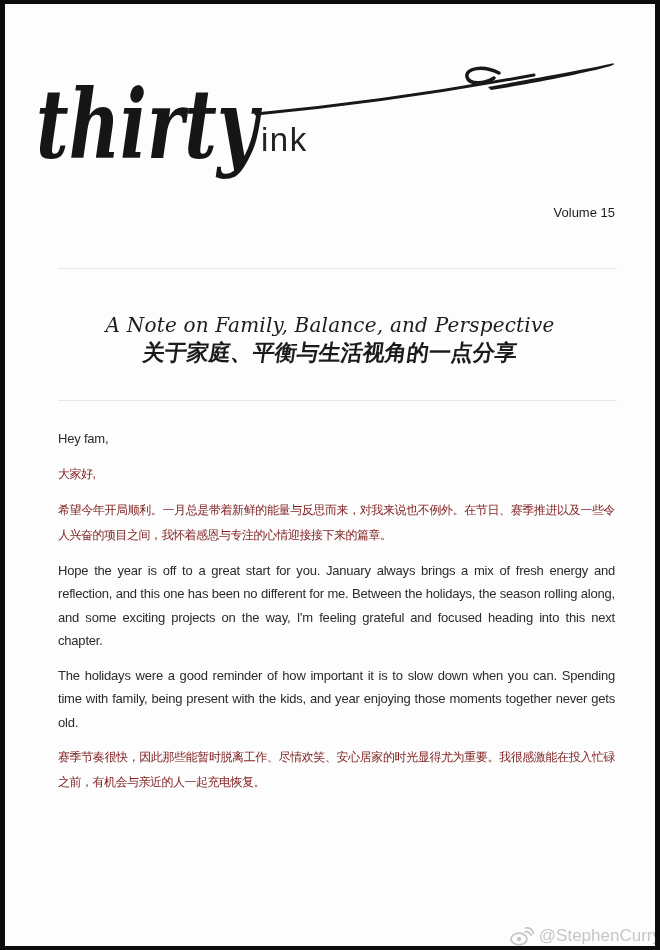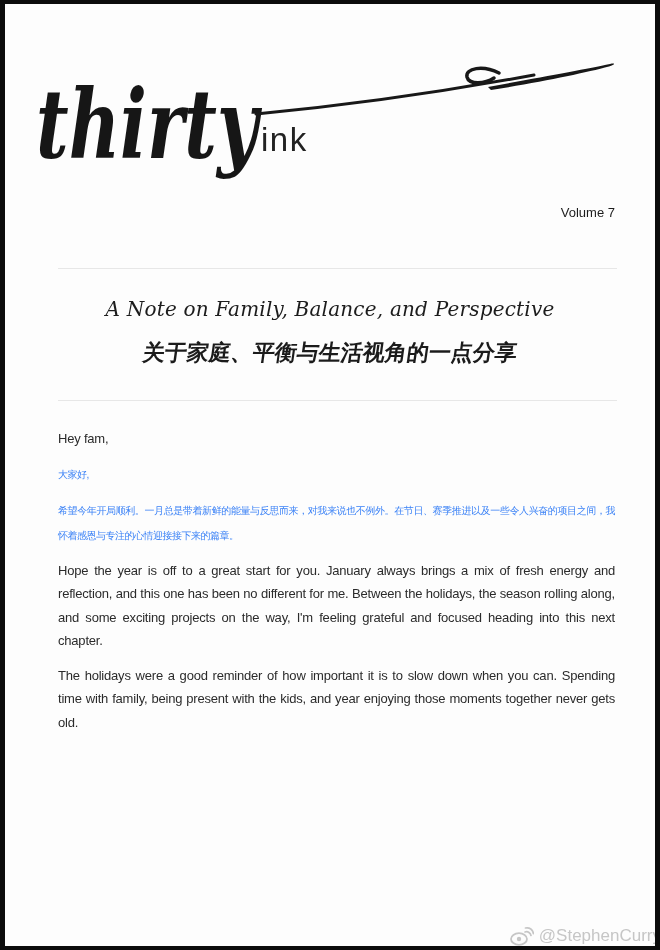--- a/index.html
+++ b/index.html
@@ -19,66 +19,67 @@
   .swash-curl{fill:none;stroke:#181818;stroke-width:3.5;stroke-linecap:round;}
 
   .volume{position:absolute;top:201px;right:40px;font-size:13px;color:#1d1d1d;}
 
   
   .rule{position:absolute;left:53px;right:38px;height:1px;background:#e7e7e7;border:0;margin:0;}
   .rule-top{top:264px;}
   .rule-bottom{top:396px;}
 
   
-  .title-en{position:absolute;top:293px;left:0;right:0;margin:0;text-align:center;
+  .title-en{position:absolute;top:293px;left:0;right:0;margin:16px;text-align:center;
             font-family:"DejaVu Serif",serif;font-style:italic;font-weight:500;
             font-size:20px;color:#1c1c1c;letter-spacing:.2px;}
   .title-zh{position:absolute;top:334px;left:0;right:0;margin:0;text-align:center;
             font-size:22px;font-weight:700;color:#1b1b1b;transform:skewX(-8deg);}
 
   
   .letter{position:absolute;top:423px;left:53px;width:557px;text-align:justify;}
   .letter p{margin:0 0 11px 0;}
   .letter p.en{font-size:13px;line-height:23.5px;letter-spacing:-.2px;color:#2b2b2b;}
-  .letter p.zh{font-size:10px;line-height:25px;letter-spacing:-.5px;color:#3b82f6;}
+  .letter p.zh{font-size:12px;line-height:25px;letter-spacing:-.5px;color:#7f1d1d;}
 
   
   .watermark{position:absolute;bottom:0px;right:-6px;display:flex;align-items:center;
              gap:5px;color:#c6c6c6;font-size:17px;white-space:nowrap;}
   .weibo-icon{flex:0 0 auto;}
 </style>
 </head>
 <body>
 
 <div class="frame">
   <div class="page">
 
     <svg class="logo-svg" width="578" height="130" viewBox="0 0 578 130">
       <text class="logo-script" x="-6" y="96" textLength="222" lengthAdjust="spacingAndGlyphs">thirty</text>
       <text class="logo-ink" x="219" y="89">ink</text>
       <path class="swash-thin" d="M214,52 C300,44 400,30 492,13"></path>
       <path class="swash-thick" d="M446,25 C500,15 545,7 568,2 C574,0.8 573,2.6 567,4.6 C543,11 500,20 449,28 Z"></path>
       <path class="swash-curl" d="M457,11 C441,3 423,6 425,15 C427,23 443,22 452,16"></path>
     </svg>
 
-    <div class="volume">Volume 7</div>
+    <div class="volume">Volume 15</div>
 
     <div class="rule rule-top"></div>
 
     <h1 class="title-en">A Note on Family, Balance, and Perspective</h1>
     <h2 class="title-zh">关于家庭、平衡与生活视角的一点分享</h2>
 
     <div class="rule rule-bottom"></div>
 
     <div class="letter">
         <p class="para en">Hey fam,</p>
         <p class="para zh">大家好,</p>
         <p class="para zh">希望今年开局顺利。一月总是带着新鲜的能量与反思而来，对我来说也不例外。在节日、赛季推进以及一些令人兴奋的项目之间，我怀着感恩与专注的心情迎接接下来的篇章。</p>
         <p class="para en">Hope the year is off to a great start for you. January always brings a mix of fresh energy and reflection, and this one has been no different for me. Between the holidays, the season rolling along, and some exciting projects on the way, I'm feeling grateful and focused heading into this next chapter.</p>
         <p class="para en">The holidays were a good reminder of how important it is to slow down when you can. Spending time with family, being present with the kids, and year enjoying those moments together never gets old.</p>
+        <p class="para zh">赛季节奏很快，因此那些能暂时脱离工作、尽情欢笑、安心居家的时光显得尤为重要。我很感激能在投入忙碌之前，有机会与亲近的人一起充电恢复。</p>
       </div>
 
     <div class="watermark">
       <svg class="weibo-icon" width="24" height="21" viewBox="0 0 24 21">
         <ellipse cx="9" cy="14" rx="8" ry="5.8" fill="none" stroke="#c6c6c6" stroke-width="1.8"></ellipse>
         <circle cx="9" cy="14" r="2.2" fill="#c6c6c6"></circle>
         <path d="M15,7 C18,6 20.5,8 21,10.5" fill="none" stroke="#c6c6c6" stroke-width="1.7" stroke-linecap="round"></path>
         <path d="M15.5,3 C19.5,2 23,4.8 23.4,8.6" fill="none" stroke="#c6c6c6" stroke-width="1.7" stroke-linecap="round"></path>
       </svg>
       <span>@StephenCurry</span>

